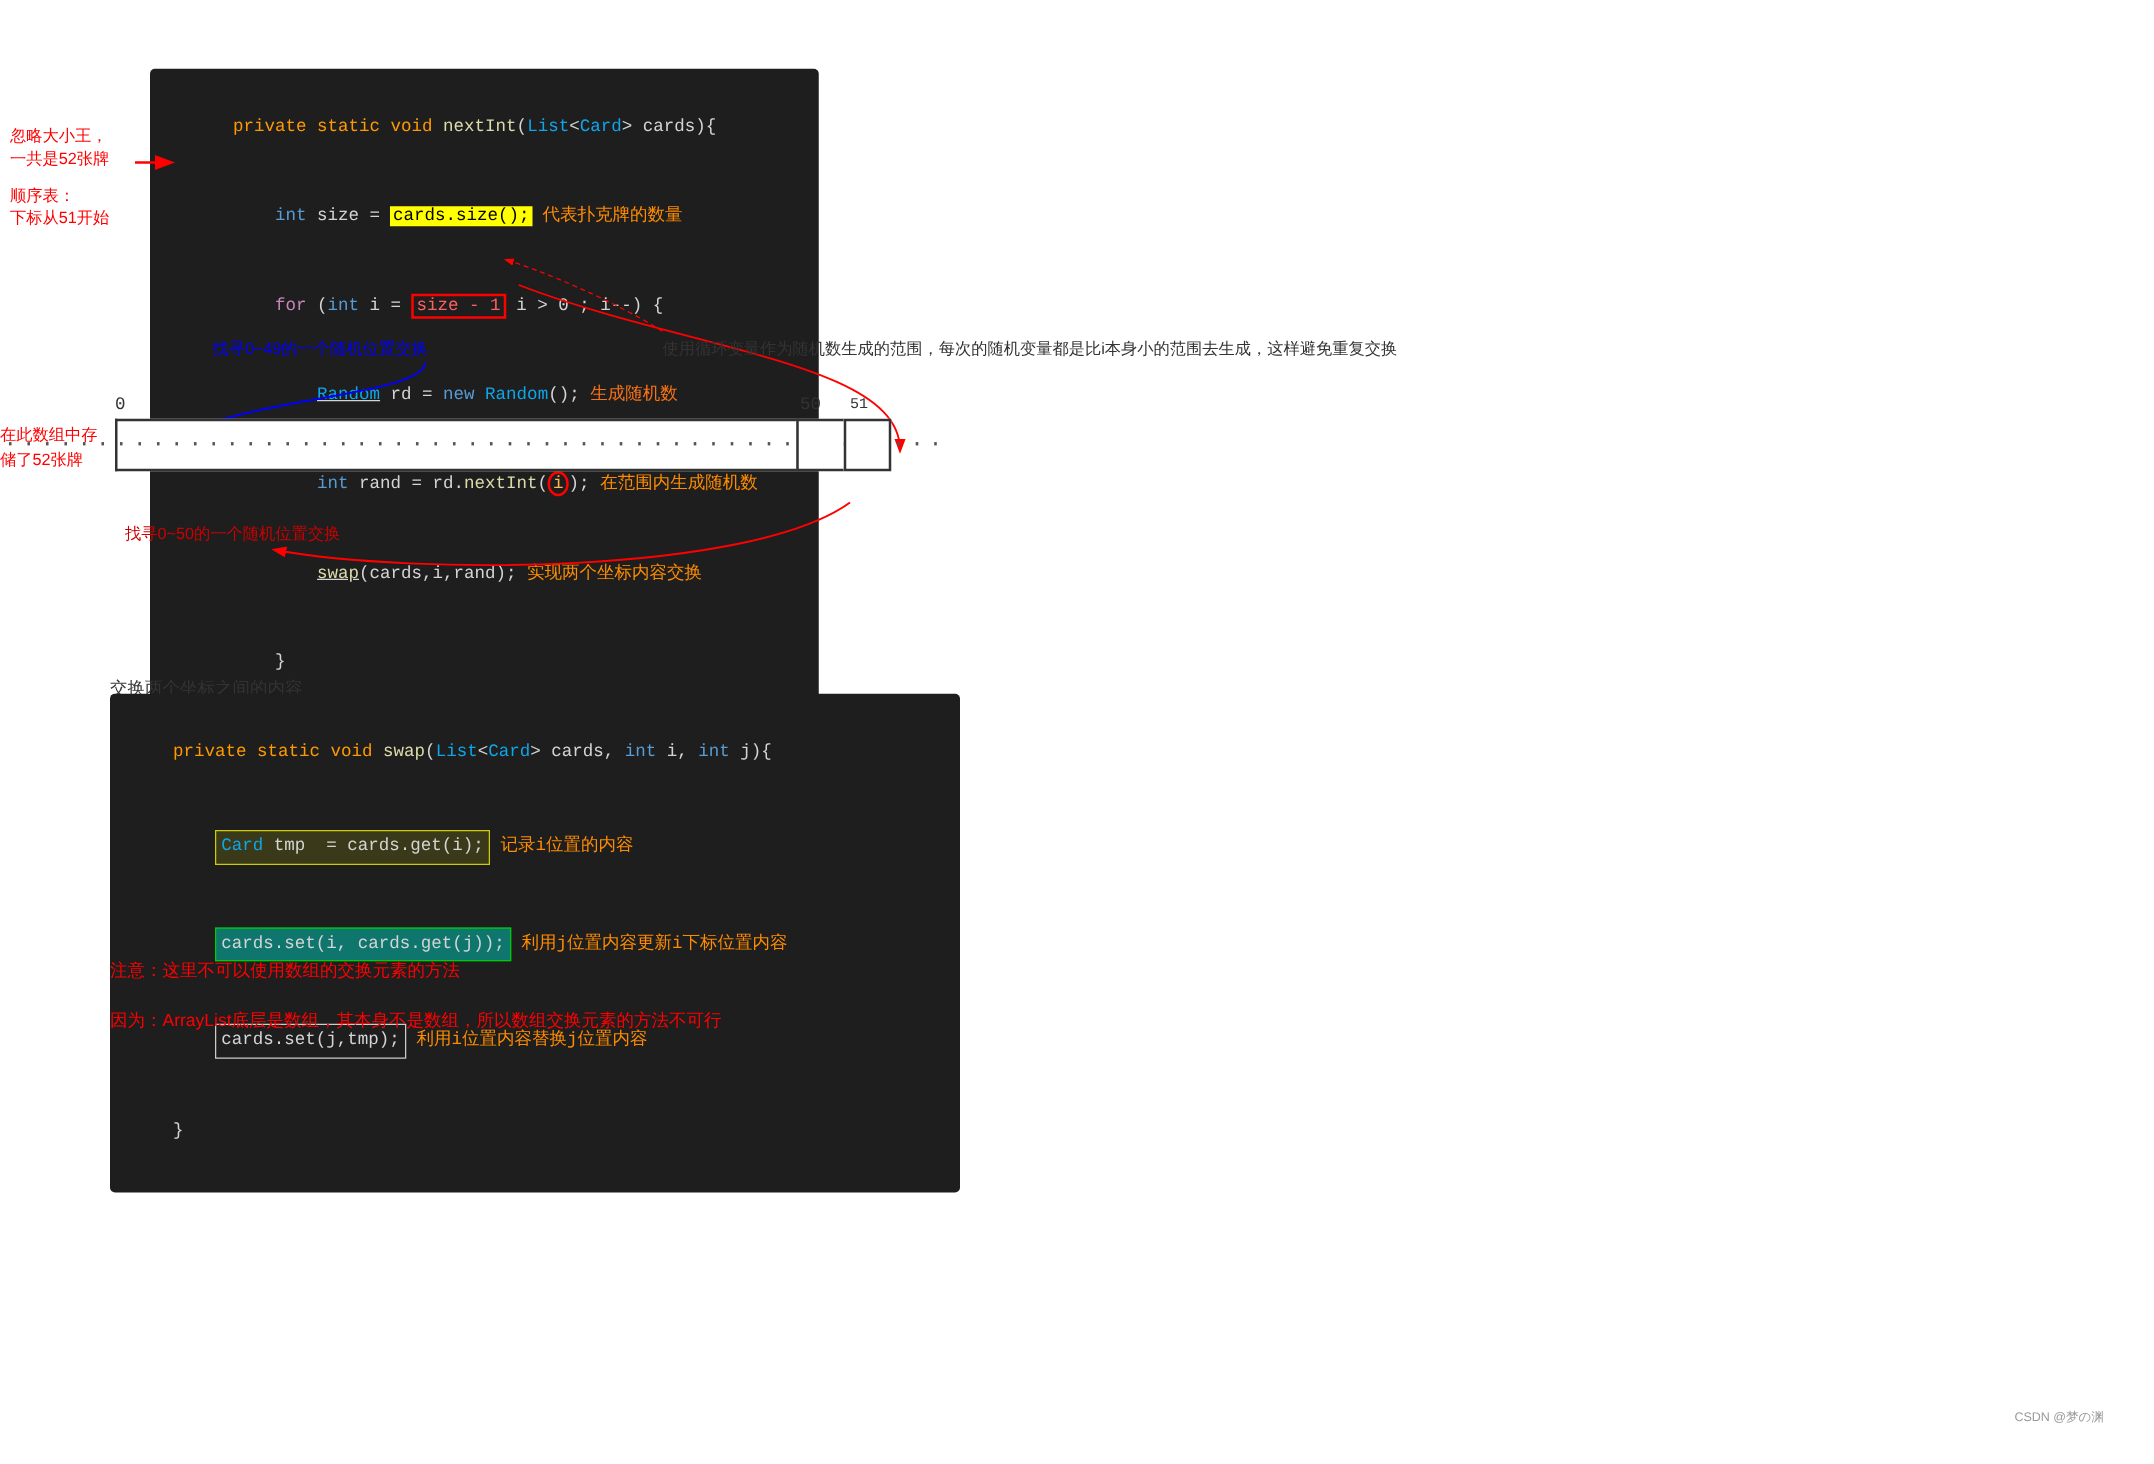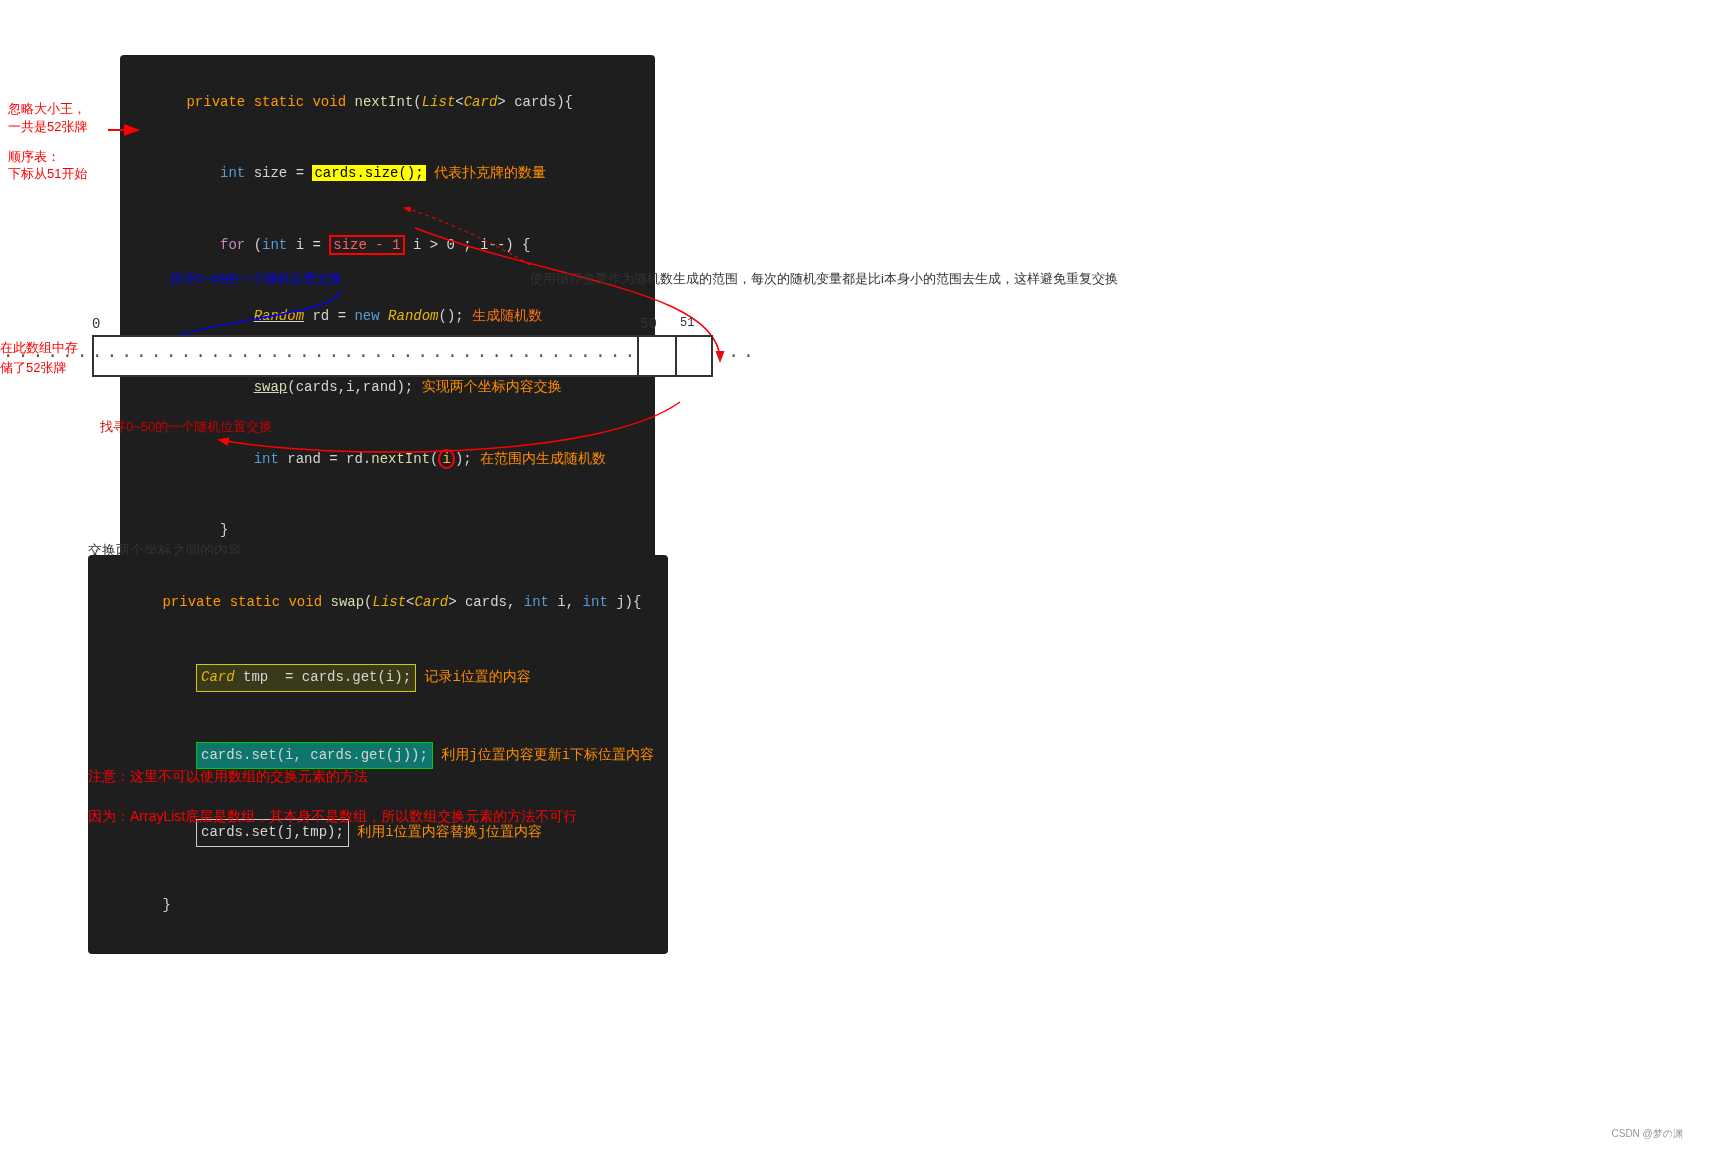--- a/index.html
+++ b/index.html
@@ -34,45 +34,45 @@
     }
 
     .code-line {
       line-height: 1.7;
       white-space: pre;
     }
     .kw-orange { color: #ff9900; }
     .kw-blue { color: #569cd6; }
     .kw-yellow { color: #dcdcaa; }
     .kw-purple { color: #c586c0; }
-    .kw-teal { color: #eab308; font-style: italic; }
+    .kw-teal { color: #0ea5e9; }
     .highlight-yellow { background: #ffff00; color: #000; padding: 0 2px; }
     .highlight-red-border { border: 2px solid red; padding: 0 2px; color: #ff6060; }
     .underline { text-decoration: underline; }
     .circle-red { border: 2px solid red; border-radius: 50%; padding: 0 2px; color: #ffb84d; }
 
     
     .annotation {
       position: absolute;
       font-family: 'SimHei', 'Microsoft YaHei', sans-serif;
       font-size: 13px;
       color: #ff0000;
     }
 
     
     .code-block-bottom {
       position: absolute;
       top: 555px;
       left: 88px;
-      width: 580px;
+      width: 680px;
       background: #1e1e1e;
       color: #d4d4d4;
       font-family: 'Courier New', monospace;
       font-size: 14px;
-      padding: 12px 24px;
+      padding: 12px 0;
       border-radius: 4px;
     }
 
     .highlight-box-yellow {
       display: inline-block;
       background: #3a3a1a;
       border: 1px solid #cccc00;
       padding: 1px 4px;
     }
 
@@ -120,24 +120,24 @@
     <div class="code-line">
       &nbsp;&nbsp;&nbsp;&nbsp;<span class="kw-blue">int</span> size = <span class="highlight-yellow">cards.size();</span> <span style="color:#ff8c00;">代表扑克牌的数量</span>
     </div>
     <div class="code-line">
       &nbsp;&nbsp;&nbsp;&nbsp;<span class="kw-purple">for</span> (<span class="kw-blue">int</span> i = <span class="highlight-red-border">size - 1</span> i &gt; 0 ; i--) {
     </div>
     <div class="code-line">
       &nbsp;&nbsp;&nbsp;&nbsp;&nbsp;&nbsp;&nbsp;&nbsp;<span class="underline"><span class="kw-teal">Random</span></span> rd = <span class="kw-blue">new</span> <span class="kw-teal">Random</span>(); <span style="color:#f97316;">生成随机数</span>
     </div>
     <div class="code-line">
+      &nbsp;&nbsp;&nbsp;&nbsp;&nbsp;&nbsp;&nbsp;&nbsp;<span class="kw-blue">int</span> rand = rd.<span class="kw-yellow">nextInt</span>(<span class="circle-red">i</span>); <span style="color:#ff8c00;">在范围内生成随机数</span>
+    </div>
+    <div class="code-line">
       &nbsp;&nbsp;&nbsp;&nbsp;&nbsp;&nbsp;&nbsp;&nbsp;<span class="underline"><span class="kw-yellow">swap</span></span>(cards,i,rand); <span style="color:#ff8c00;">实现两个坐标内容交换</span>
-    </div>
-    <div class="code-line">
-      &nbsp;&nbsp;&nbsp;&nbsp;&nbsp;&nbsp;&nbsp;&nbsp;<span class="kw-blue">int</span> rand = rd.<span class="kw-yellow">nextInt</span>(<span class="circle-red">i</span>); <span style="color:#ff8c00;">在范围内生成随机数</span>
     </div>
     <div class="code-line">
       &nbsp;&nbsp;&nbsp;&nbsp;}
     </div>
     <div class="code-line">
       }
     </div>
   </div>
 
   <div class="annotation" style="top:100px; left:8px; color:#ff0000;">忽略大小王，</div>

